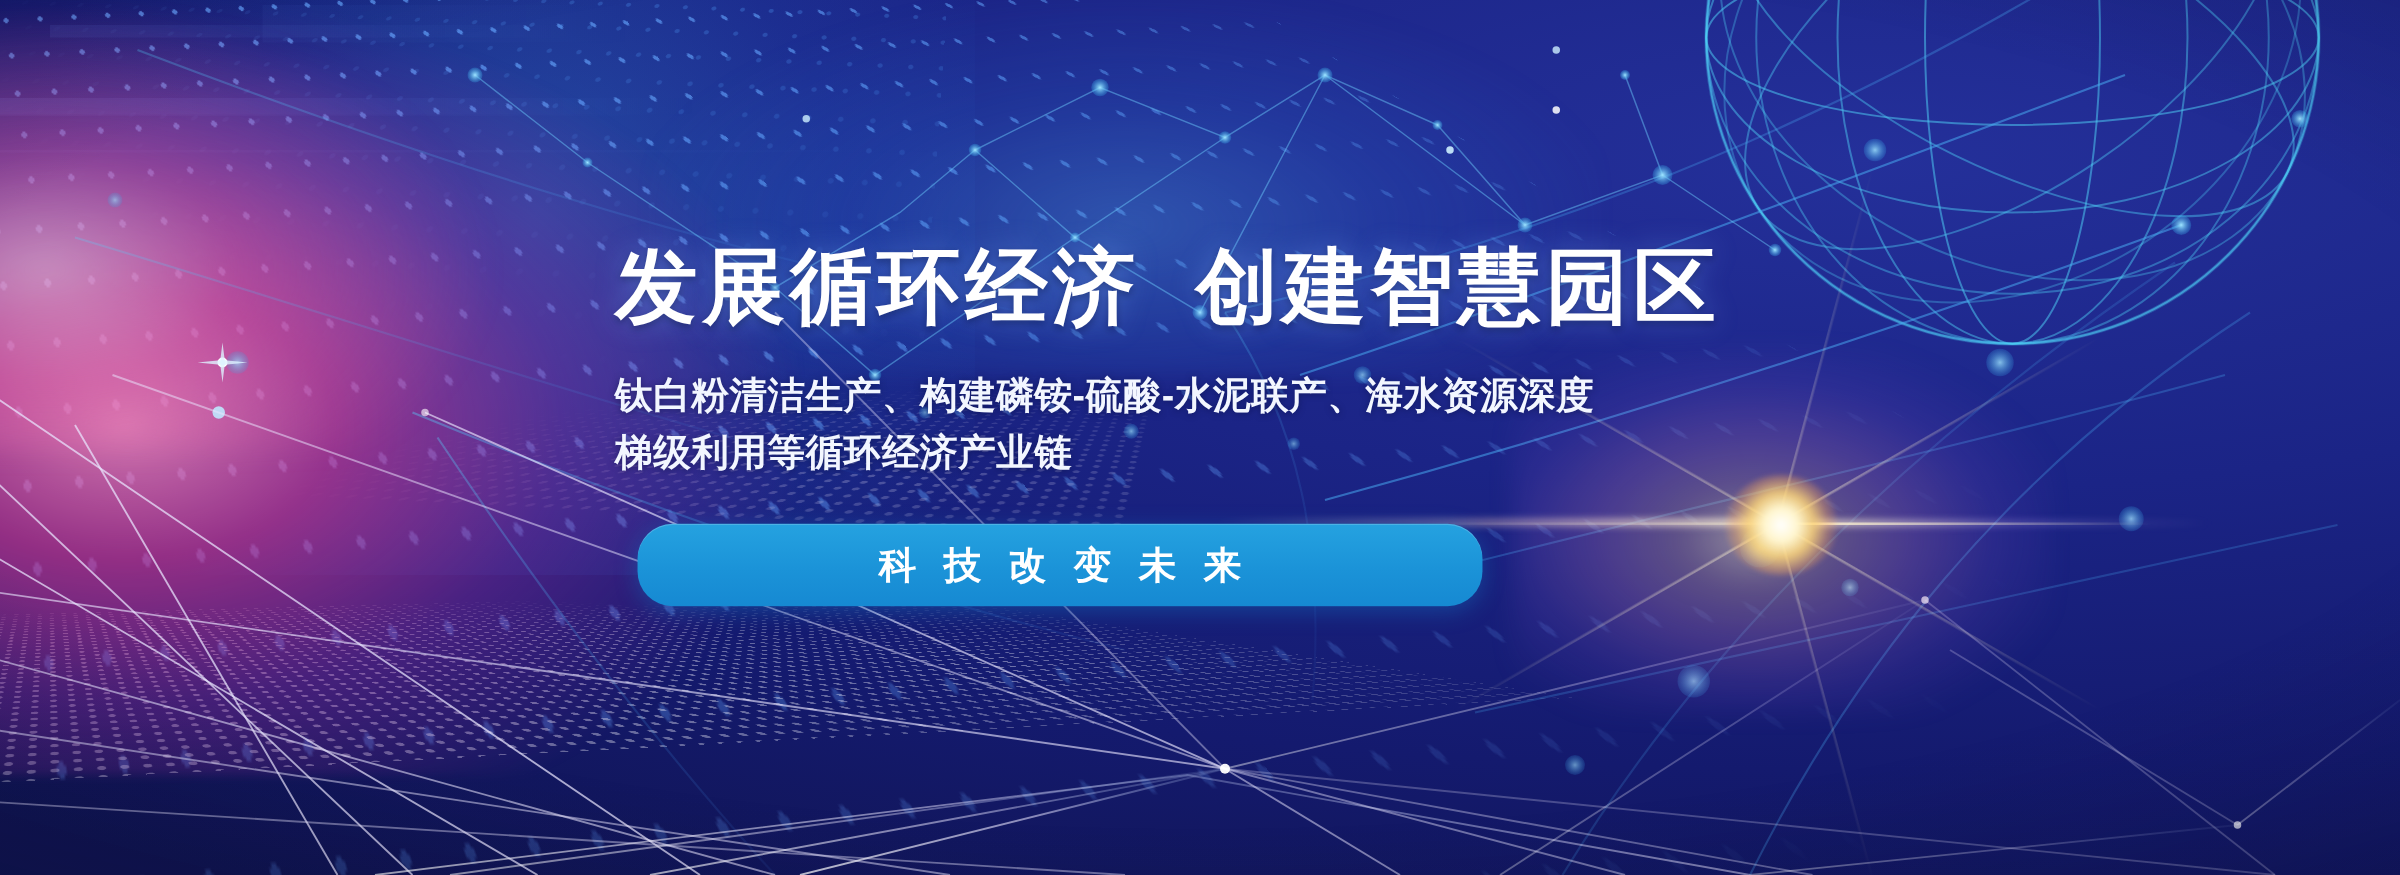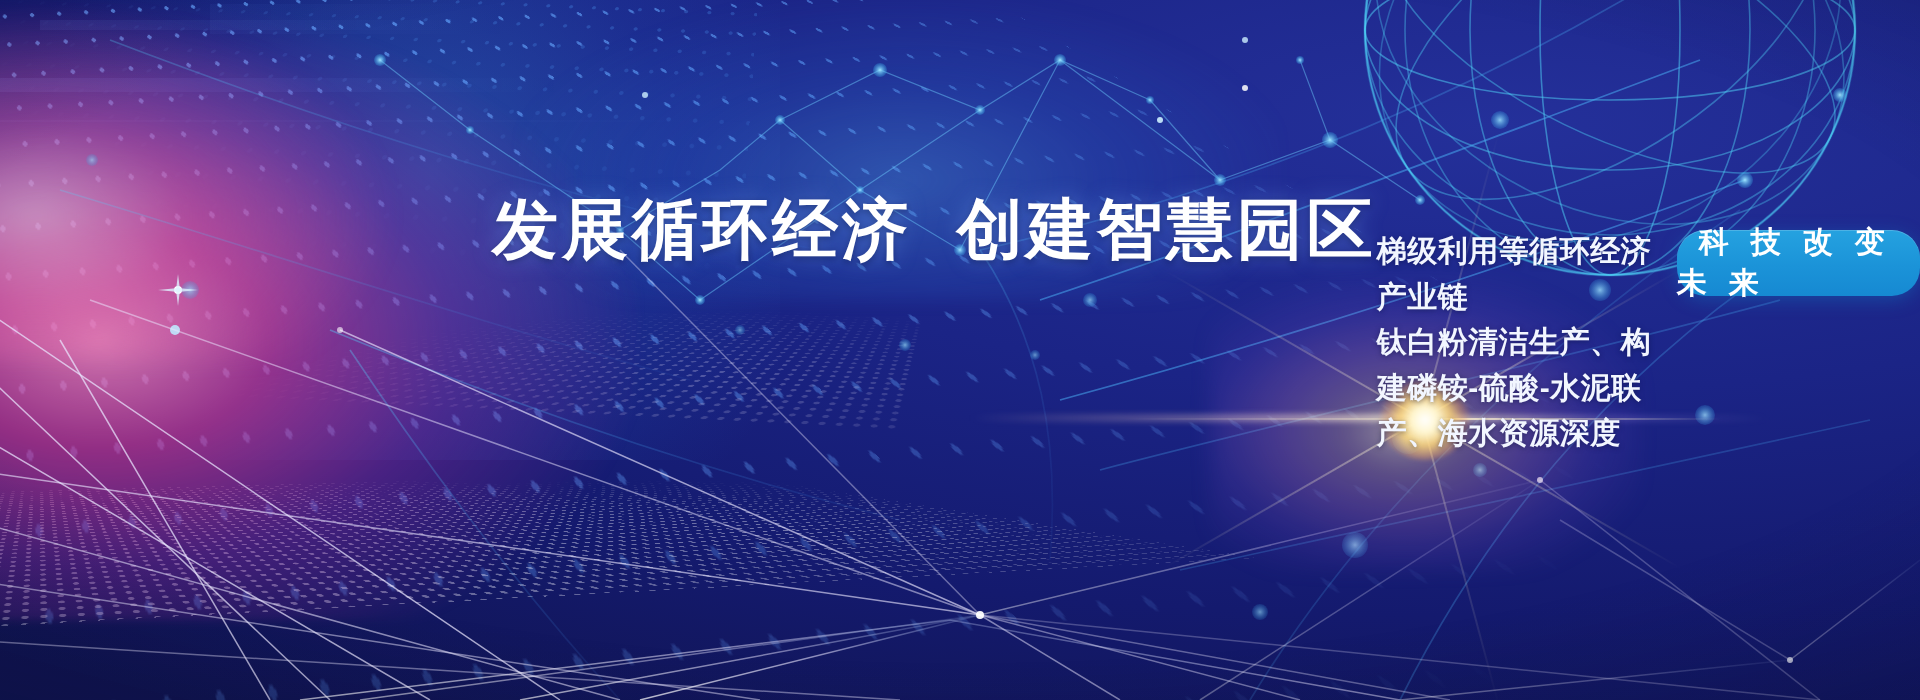--- a/index.html
+++ b/index.html
@@ -152,21 +152,21 @@
     background:linear-gradient(90deg, rgba(255,245,220,.8), rgba(210,180,255,.25), rgba(180,160,255,0));
     filter:blur(3px);
   }
 
   
   svg.net { position:absolute; inset:0; width:1920px; height:700px; pointer-events:none; }
 
   
   .content{
     position:absolute; left:0; top:0; width:1920px; height:700px;
-    display:flex; flex-direction:row; align-items:flex-start;
+    display:flex; flex-direction:column; align-items:flex-start;
     padding-left:492px; padding-top:196px;
   }
   .headline{
     font-size:66px;
     font-weight:bold;
     letter-spacing:4px;
     color:#ffffff;
     line-height:1;
     white-space:pre;
     text-shadow:0 0 22px rgba(120,170,255,.45), 0 2px 6px rgba(10,15,60,.5);
@@ -382,19 +382,19 @@
     <div class="core"></div>
   </div>
 
   <div class="layer vignette"></div>
 
   <div class="content">
 
     <h1 class="headline">发展循环经济  创建智慧园区</h1>
 
     <div class="subtitle">
+      <span class="sub-line">钛白粉清洁生产、构建磷铵-硫酸-水泥联产、海水资源深度</span>
       <span class="sub-line">梯级利用等循环经济产业链</span>
-      <span class="sub-line">钛白粉清洁生产、构建磷铵-硫酸-水泥联产、海水资源深度</span>
     </div>
 
     <div class="pill">科技改变未来</div>
   </div>
 </div>
 
 </body></html>

